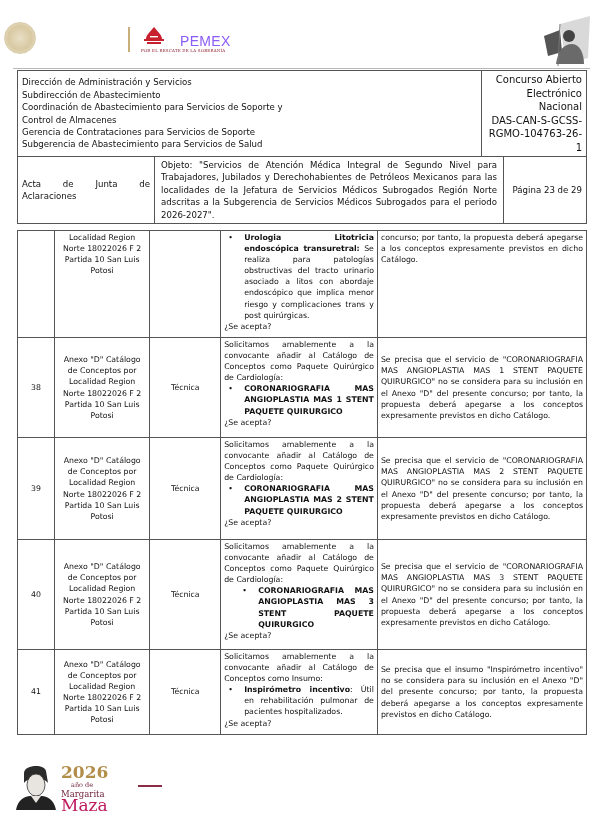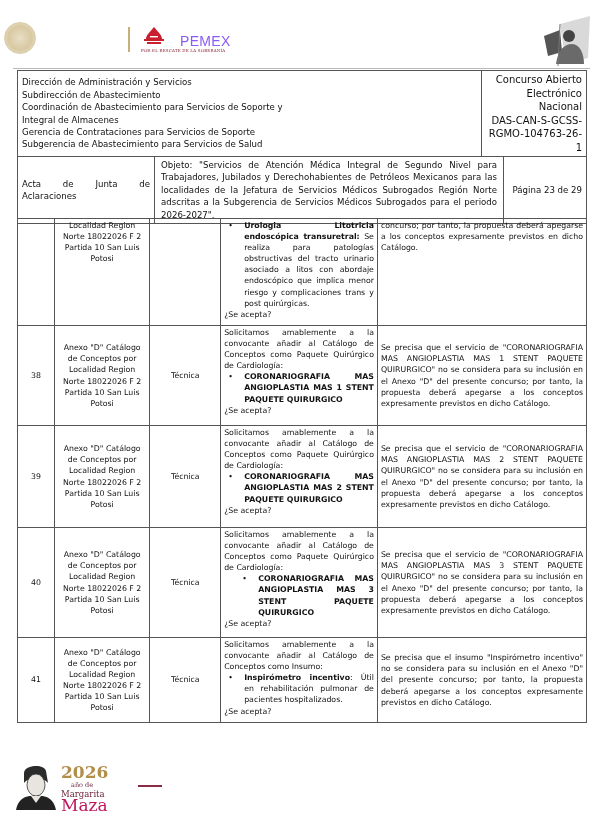--- a/index.html
+++ b/index.html
@@ -25,21 +25,21 @@
   table { border-collapse: collapse; }
   .hdr-table { position: absolute; left: 17px; top: 70px; width: 570px; font-size: 8.6px; }
   .hdr-table td { border: 1px solid #555; padding: 2px 4px; vertical-align: middle; }
   .hdr-left { line-height: 12.4px; width: 275px; height: 79px; }
   .hdr-right { text-align: right; font-size: 10px; line-height: 13.5px; }
   .acta { width: 128px; text-align: justify; text-align-last: justify; line-height: 12px; }
   .objeto { text-align: justify; line-height: 12.4px; padding: 2px 6px !important; }
   .pagina { width: 74px; text-align: right; line-height: 13px; font-size: 8.6px; }
 
   
-  .main-table { position: absolute; left: 17px; top: 218px; width: 570px; font-size: 7.8px; }
+  .main-table { position: absolute; left: 17px; top: 230px; width: 570px; font-size: 7.8px; }
   .main-table td { border: 1px solid #555; padding: 1px 3px; vertical-align: middle; line-height: 11.1px; }
   .c-num { width: 30px; text-align: center; }
   .c-doc { width: 89px; text-align: center; }
   .c-tipo { width: 64px; text-align: center; }
   .c-q { width: 150px; vertical-align: top !important; text-align: justify; }
   .c-a { width: 203px; text-align: justify; }
   .c-a.top { vertical-align: top; }
   .bul { display: flex; text-align: justify; }
   .bul .dot { width: 20px; flex: 0 0 20px; padding-left: 4px; box-sizing: border-box; }
   .bul .dot.deep { width: 34px; flex: 0 0 34px; padding-left: 18px; }
@@ -79,21 +79,21 @@
   </svg>
   <div class="header-rule"></div>
 
   <table class="hdr-table">
     <tbody>
         <tr>
       <td class="hdr-left" colspan="2">
         <div>Dirección de Administración y Servicios</div>
         <div>Subdirección de Abastecimiento</div>
         <div>Coordinación de Abastecimiento para Servicios de Soporte y</div>
-        <div>Integral de Almacenes</div>
+        <div>Control de Almacenes</div>
         <div>Gerencia de Contrataciones para Servicios de Soporte</div>
         <div>Subgerencia de Abastecimiento para Servicios de Salud</div>
       </td>
       <td class="hdr-right" colspan="2">
         <div>Concurso Abierto Electrónico Nacional</div>
         <div>DAS-CAN-S-GCSS-RGMO-104763-26-1</div>
       </td>
     </tr>
     <tr>
       <td class="acta">Acta de Junta de Aclaraciones</td>

